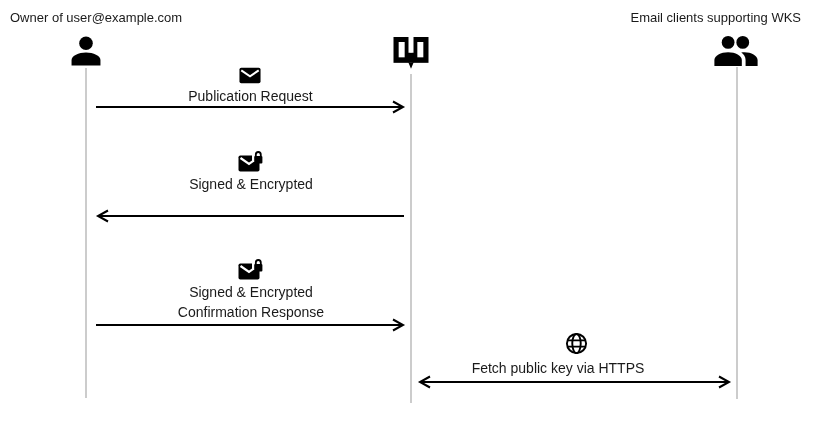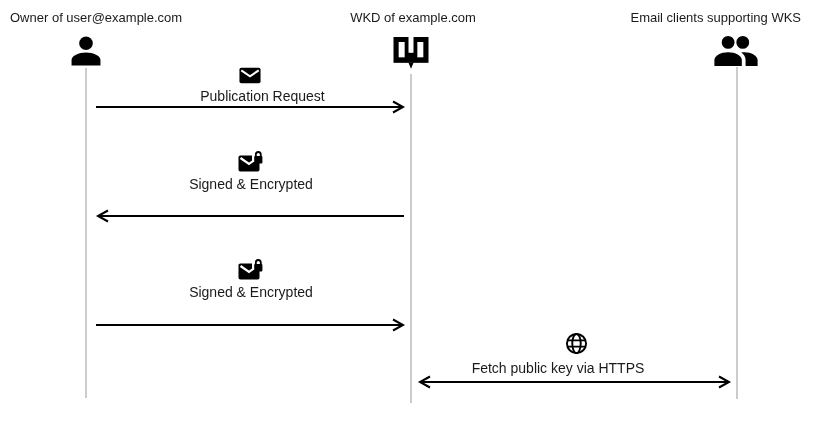--- a/index.html
+++ b/index.html
@@ -31,21 +31,20 @@
   svg.arrow line, svg.arrow path {
     stroke: var(--color-line, #000); stroke-width: 2; fill: none;
   }
 </style>
 </head>
 <body>
 
 <div class="stage">
 
   <div class="hdr" style="left:10px">Owner of user@example.com</div>
-  <div class="hdr center" style="left:413px">WKD of example.com</div>
   <div class="hdr" style="right:22px">Email clients supporting WKS</div>
 
   <div class="icon" style="left:69px;top:36px;width:34px;height:30px">
     <svg viewBox="0 0 24 21">
       <circle cx="12" cy="5" r="4.8" fill="currentColor"></circle>
       <path d="M12 11.5 C6.8 11.5 1.8 13.8 1.8 16.8 V20.8 H22.2 V16.8 C22.2 13.8 17.2 11.5 12 11.5 Z" fill="currentColor"></path>
     </svg>
   </div>
 
   <div class="icon" style="left:391px;top:33px;width:40px;height:38px">
@@ -72,21 +71,21 @@
   <div class="lifeline" style="left:85px;top:68px;height:330px"></div>
   <div class="lifeline" style="left:410px;top:74px;height:329px"></div>
   <div class="lifeline" style="left:736px;top:67px;height:332px"></div>
 
   <div class="icon" style="left:239px;top:67px;width:22px;height:17px">
     <svg viewBox="0 0 24 18">
       <rect x="0.5" y="0.5" width="23" height="17" rx="2" fill="currentColor"></rect>
       <path d="M2.5 3.5 L12 9.8 L21.5 3.5" stroke="var(--color-background,#fff)" stroke-width="2.2" fill="none"></path>
     </svg>
   </div>
-  <div class="msg-label" style="left:108px;top:86px;width:309px">
+  <div class="msg-label" style="left:96px;top:86px;width:309px">
     <div>Publication Request</div>
   </div>
   <svg class="arrow" style="left:96px;top:99px" width="309" height="16">
     <line x1="0" y1="8" x2="307" y2="8"></line>
     <path d="M297 2.5 L307 8 L297 13.5"></path>
   </svg>
 
   <div class="icon" style="left:238px;top:149px;width:26px;height:24px">
     <svg viewBox="0 0 26 24">
       <rect x="0.5" y="6.5" width="21" height="16" rx="1.8" fill="currentColor"></rect>
@@ -108,20 +107,21 @@
     <svg viewBox="0 0 26 24">
       <rect x="0.5" y="6.5" width="21" height="16" rx="1.8" fill="currentColor"></rect>
       <path d="M2.5 9 L11 14.8 L19.5 9" stroke="var(--color-background,#fff)" stroke-width="2.2" fill="none"></path>
       <rect x="14" y="0" width="12" height="13" fill="var(--color-background,#fff)"></rect>
       <path d="M17.8 7.5 V5.8 Q17.8 3 20.3 3 Q22.8 3 22.8 5.8 V7.5" stroke="currentColor" stroke-width="1.8" fill="none"></path>
       <rect x="16.2" y="7" width="8.2" height="7.4" rx="1" fill="currentColor"></rect>
     </svg>
   </div>
   <div class="msg-label" style="left:96px;top:282px;width:310px">
     <div>Signed &amp; Encrypted</div>
+    <div>Confirmation Response</div>
   </div>
   <svg class="arrow" style="left:96px;top:317px" width="309" height="16">
     <line x1="0" y1="8" x2="307" y2="8"></line>
     <path d="M297 2.5 L307 8 L297 13.5"></path>
   </svg>
 
   <div class="icon" style="left:565px;top:332px;width:23px;height:23px">
     <svg viewBox="0 0 24 24">
       <circle cx="12" cy="12" r="10" stroke="currentColor" stroke-width="2" fill="none"></circle>
       <path d="M2.6 8.7 H21.4 M2.6 15.3 H21.4" stroke="currentColor" stroke-width="2" fill="none"></path>

